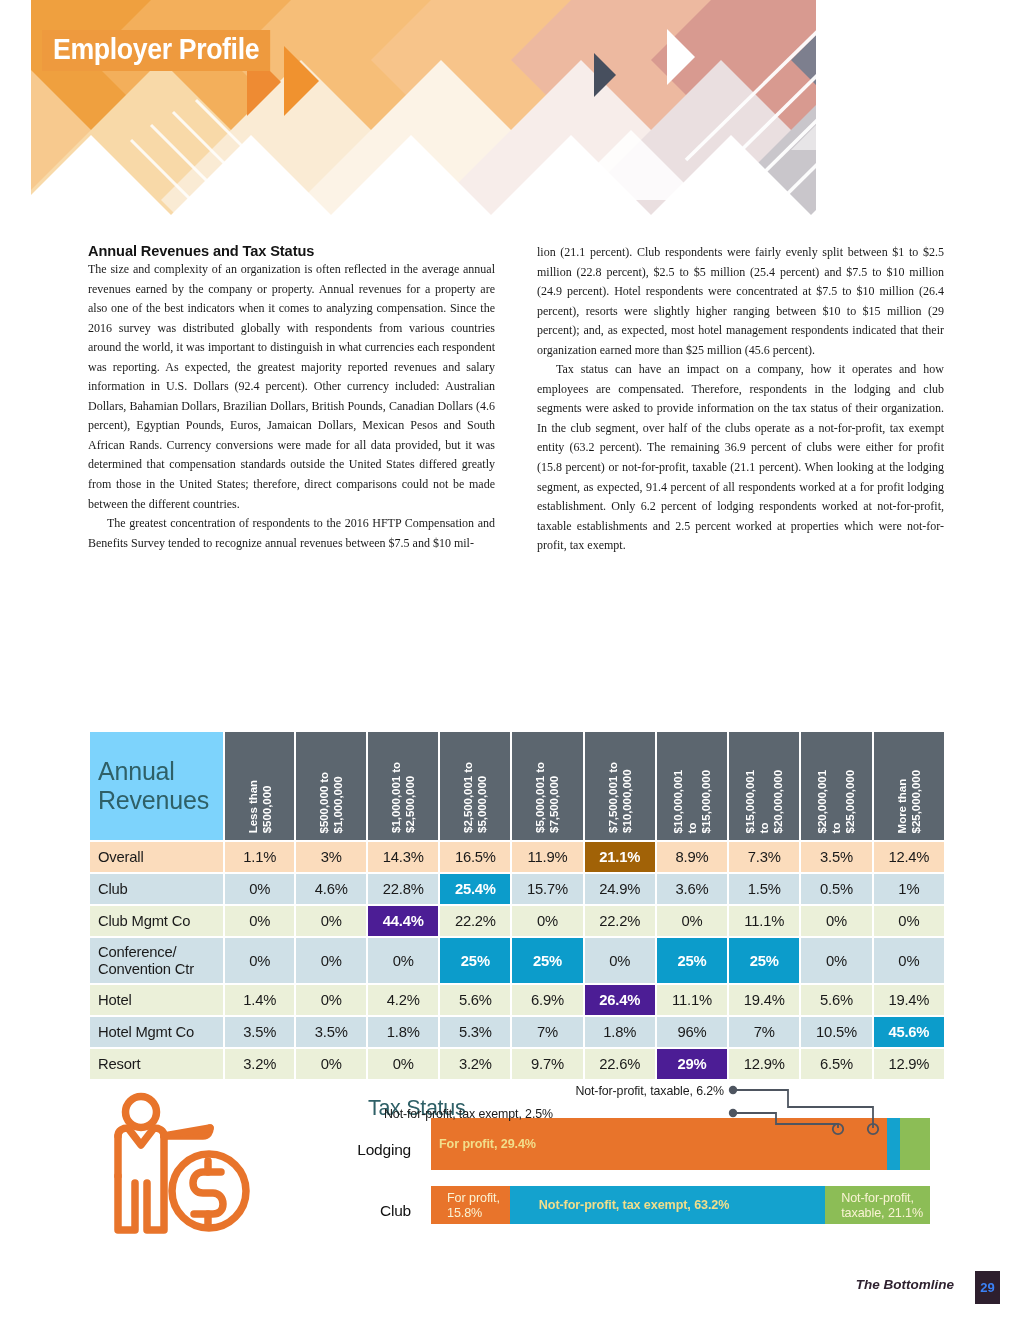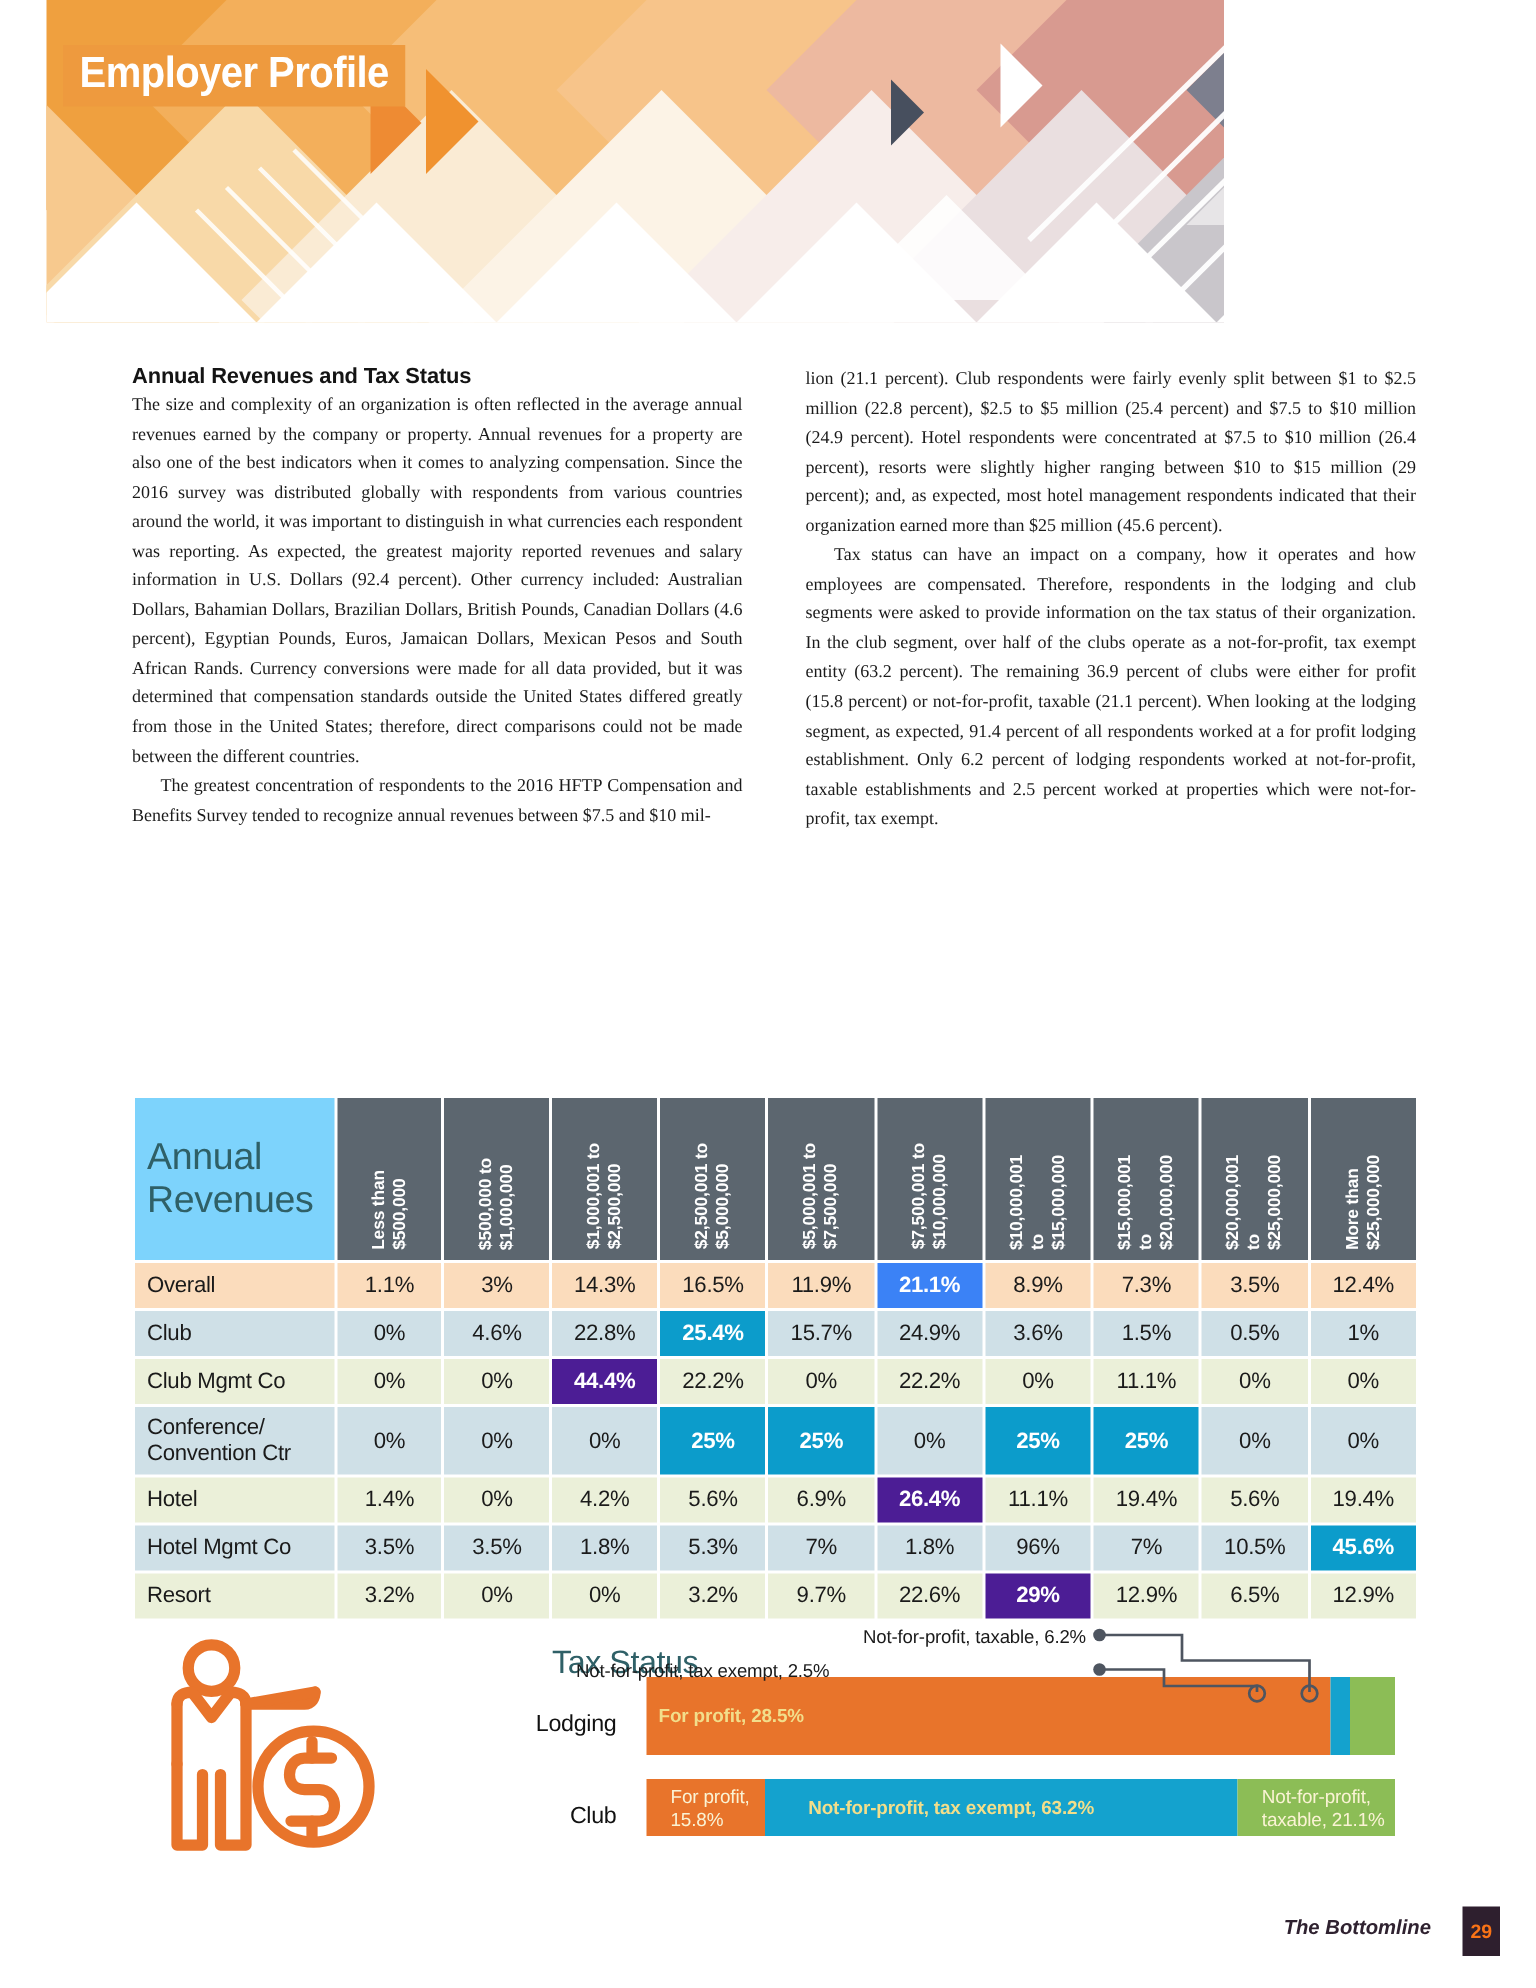--- a/index.html
+++ b/index.html
@@ -117,21 +117,21 @@
   .cell {
     text-align: center;
     font-size: 14.8px;
     color: #1a1a1a;
     height: 30px;
     letter-spacing: -0.2px;
   }
   .r-peach .rowlabel, .r-peach .cell { background: #FBDCBC; }
   .r-blue  .rowlabel, .r-blue  .cell { background: #CFE0E7; }
   .r-green .rowlabel, .r-green .cell { background: #EBF0D9; }
-  .cell.hl-orange { background: #3b82f6; color: #ffffff; font-weight: bold; margin-top: 12px; }
+  .cell.hl-orange { background: #a16207; color: #ffffff; font-weight: bold; margin-top: 12px; }
   .cell.hl-cyan   { background: #0C9CCB; color: #ffffff; font-weight: bold; }
   .cell.hl-green  { background: #4c1d95; color: #ffffff; font-weight: bold; }
   tr.tall .rowlabel, tr.tall .cell { height: 45px; }
 
   
   #taxwrap {
     position: absolute;
     left: 88px; top: 1082px;
     width: 858px; height: 185px;
   }
@@ -191,21 +191,21 @@
     font-style: italic;
     font-weight: bold;
     font-size: 13.5px;
     color: #2F2230;
   }
   #page-num {
     position: absolute;
     right: 24px; bottom: 21px;
     width: 25px; height: 33px;
     background: #2E1F2E;
-    color: #f97316;
+    color: #3b82f6;
     font-family: "Liberation Sans", sans-serif;
     font-weight: bold;
     font-size: 13px;
     display: flex;
     align-items: center;
     justify-content: center;
   }
 </style>
 </head>
 <body>
@@ -451,21 +451,21 @@
       <path d="M110 73 L110 84"></path>
       <path d="M110 126 L110 137"></path>
     </g>
   </svg>
 
   <div id="tax-title">Tax Status</div>
 
   <div class="bar-axis-label" id="lbl-lodging" style="left:200px; top:59px; width:123px;">Lodging</div>
   <div class="bar-row" id="row-lodging" style="left:343px; top:36px; width:499px; height:52px;">
     <div class="seg c-orange" style="left:0%; width:91.4%;">
-      <span>For profit, 28.5%</span>
+      <span>For profit, 29.4%</span>
     </div>
     <div class="seg c-cyan" style="left:91.4%; width:2.5%;"></div>
     <div class="seg c-green" style="left:93.9%; width:6.1%;"></div>
   </div>
 
   <div class="bar-axis-label" id="lbl-club" style="left:200px; top:120px; width:123px;">Club</div>
   <div class="bar-row" id="row-club" style="left:343px; top:104px; width:499px; height:38px;">
     <div class="seg c-orange pale" style="left:0%; width:15.8%; align-items:flex-start; padding-top:5px;">
       <span><span id="club-fp1">For profit,</span><br><span id="club-fp2">15.8%</span></span>
     </div>

